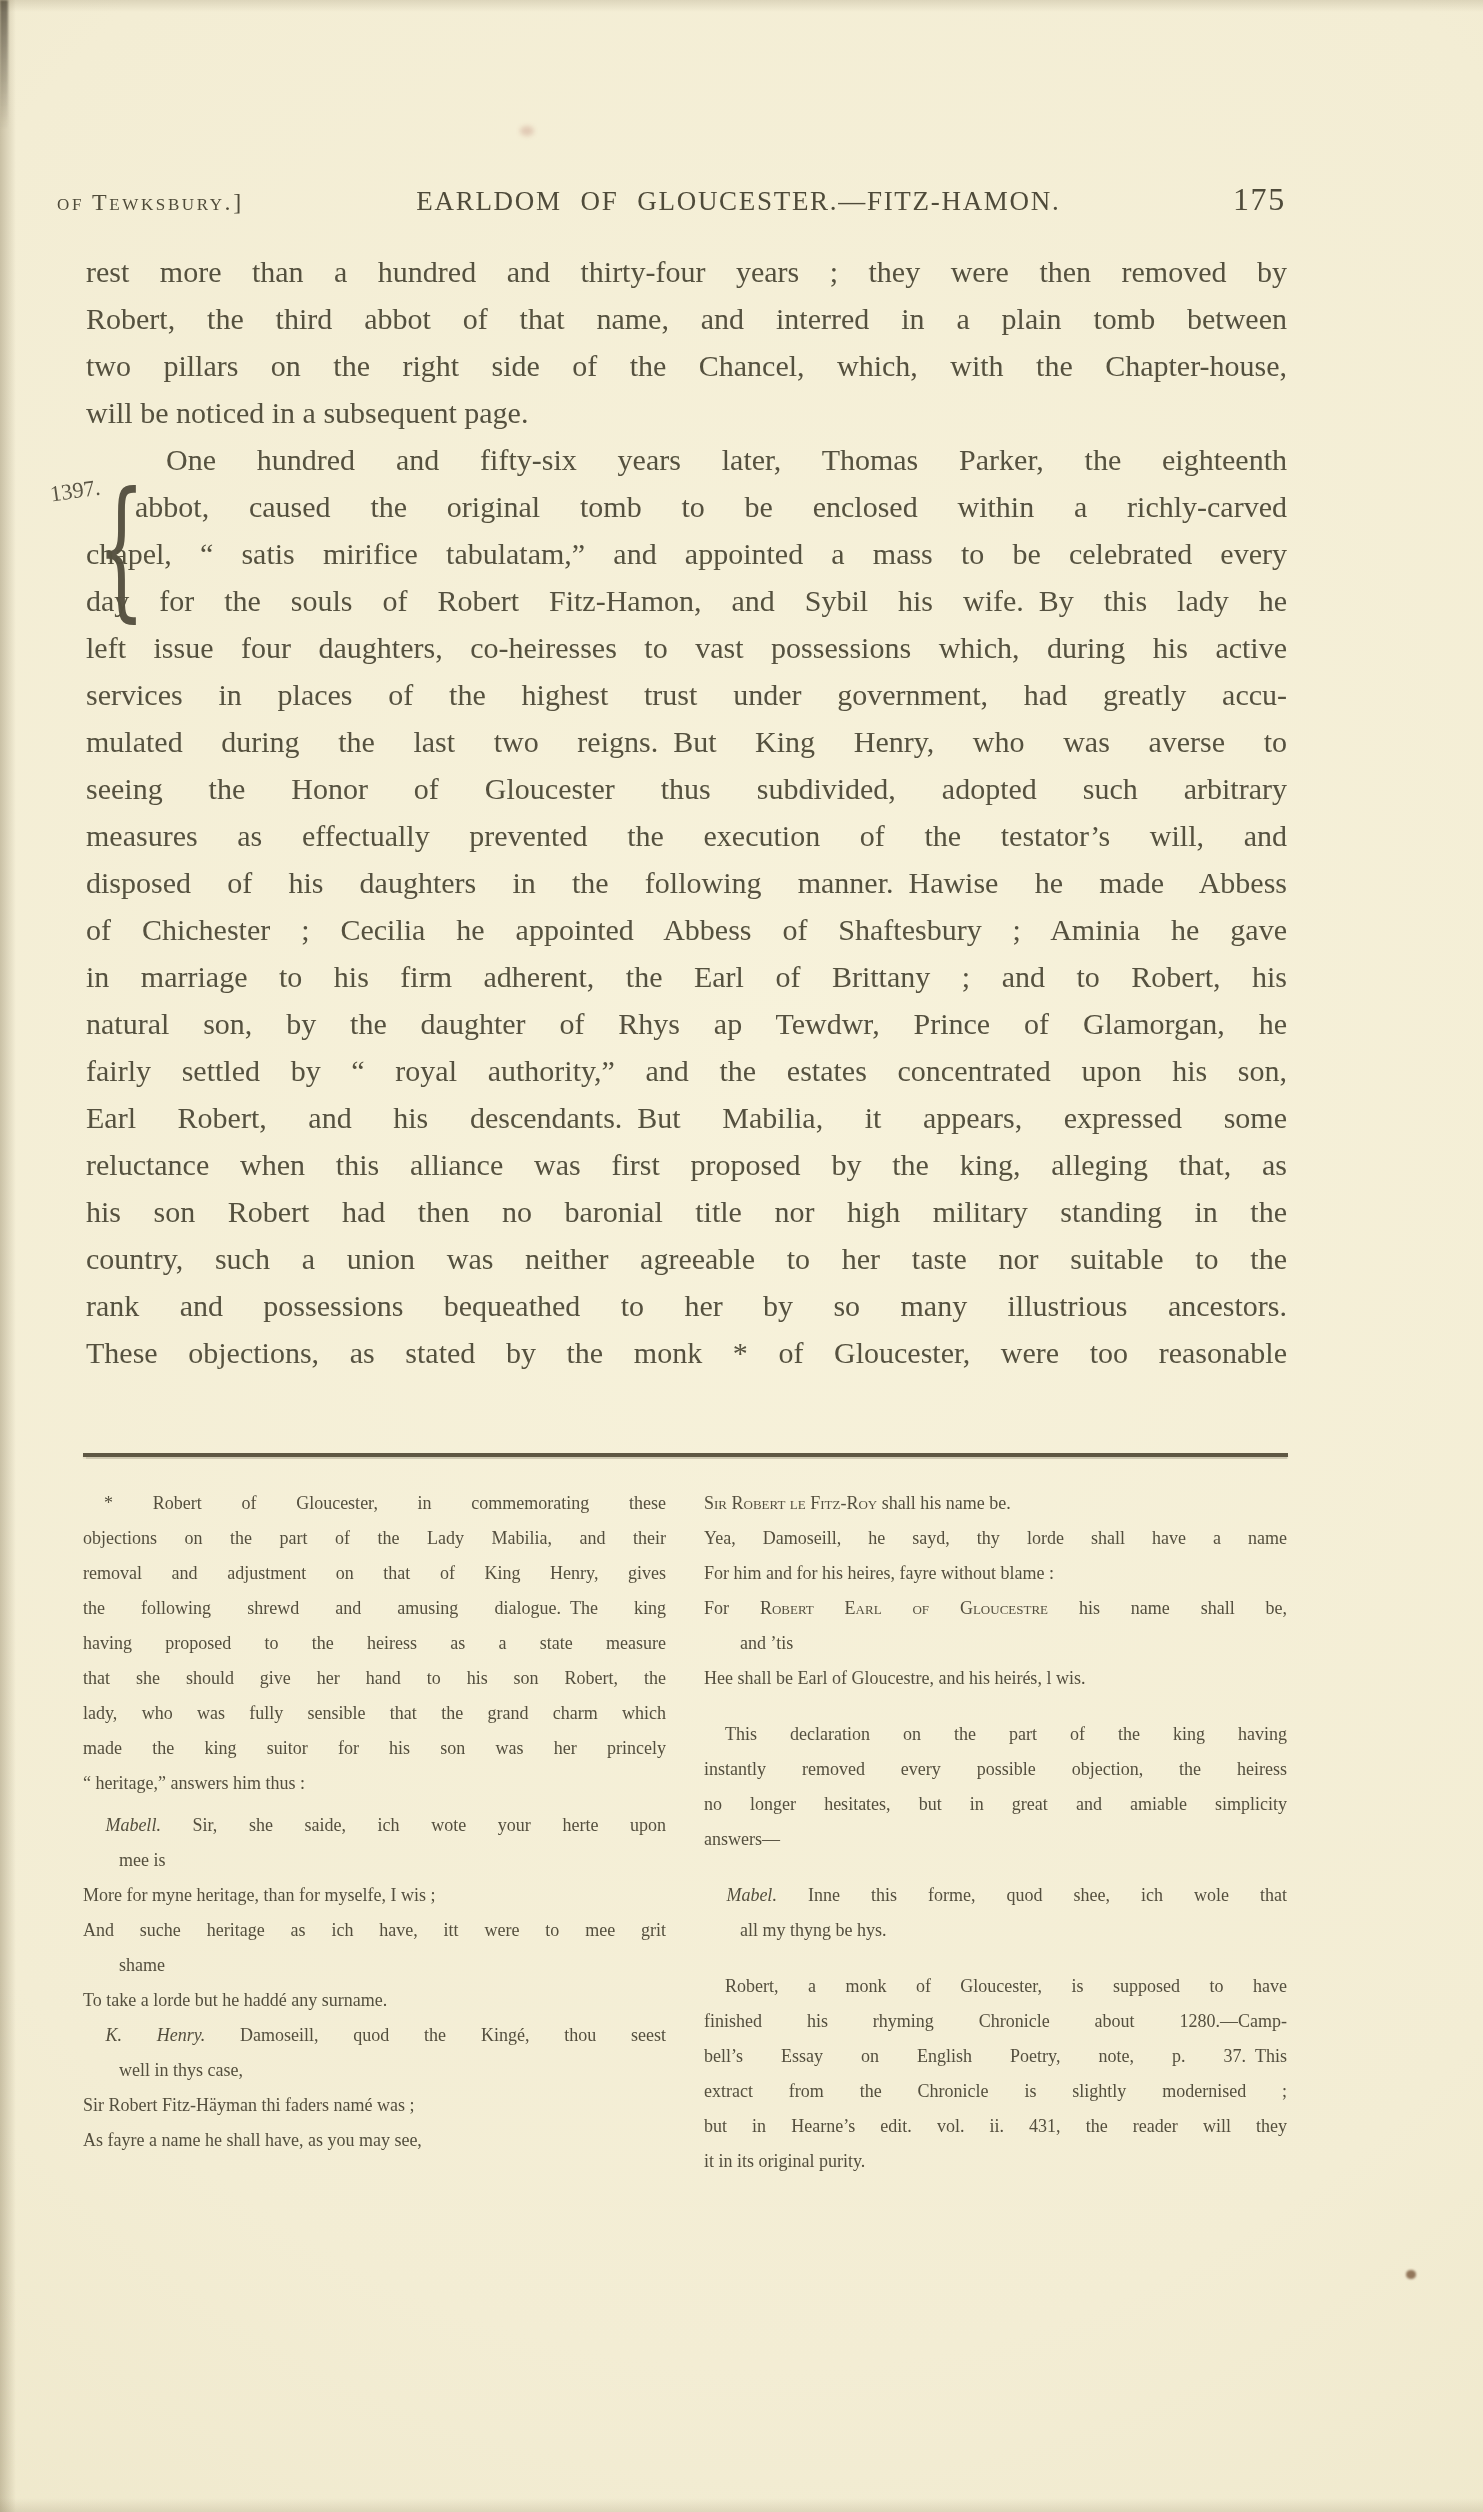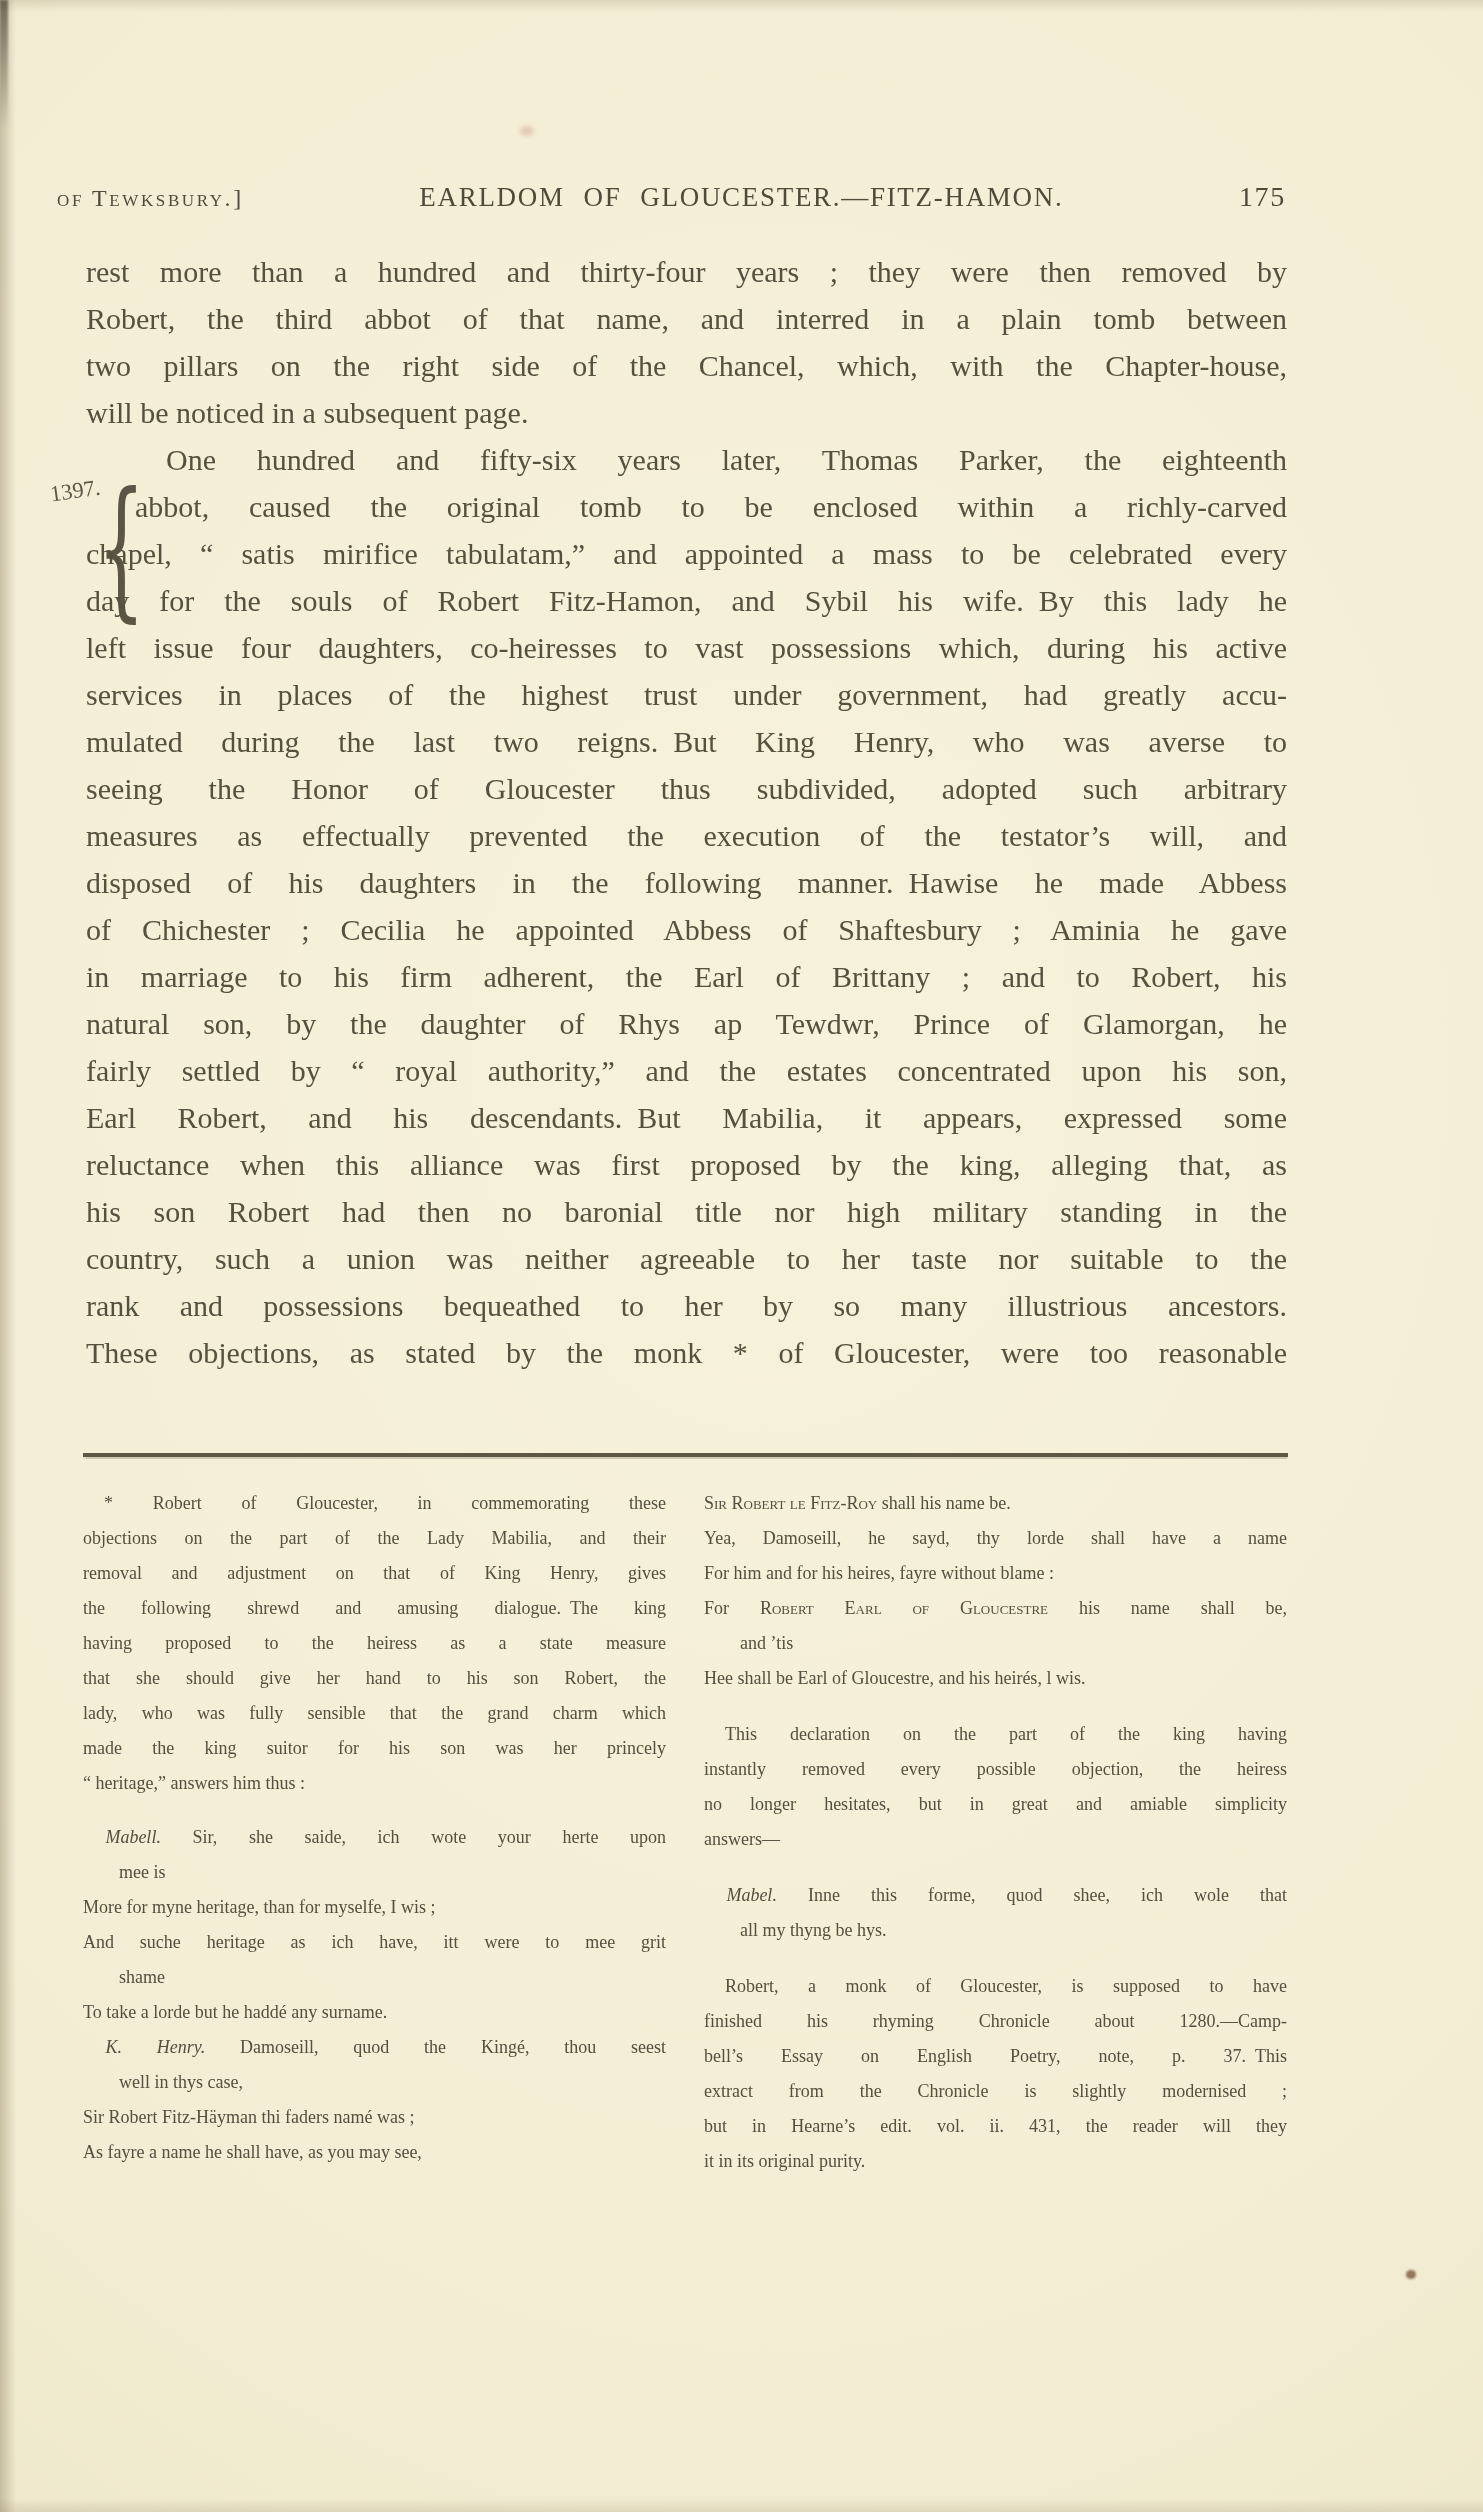--- a/index.html
+++ b/index.html
@@ -24,21 +24,21 @@
   .speck1{position:absolute;left:1406px;top:2270px;width:9.5px;height:8.6px;
     background:#7b5a3e;border-radius:50%;filter:blur(0.9px);opacity:.8;}
   .speck2{position:absolute;left:520px;top:126px;width:14px;height:9.5px;
     background:#c99c8b;border-radius:50%;filter:blur(2.6px);opacity:.45;}
 
   
   .header{position:absolute;left:57px;top:181px;width:1229px;
     display:flex;justify-content:space-between;align-items:baseline;color:#4f4b3a;gap:36px;}
   .h-left{font-variant:small-caps;font-size:24px;letter-spacing:2.6px;}
   .h-title{font-size:27px;letter-spacing:1.7px;word-spacing:10.4px;}
-  .h-num{font-size:28px;letter-spacing:1.7px;}
+  .h-num{font-size:32px;letter-spacing:1.7px;}
 
   
   .body-block{position:absolute;left:86px;top:248px;width:1201px;
     font-size:30px;line-height:47px;}
   .tl{height:47px;white-space:nowrap;}
   .tl.jst{white-space:normal;text-align:justify;text-align-last:justify;}
   .ind1{padding-left:80px;}
   .ind2{padding-left:49px;}
 
   
@@ -53,21 +53,21 @@
     background:#5e5743;box-shadow:0 1.7px 0.9px rgba(94,87,67,.25);}
   .fnotes{position:absolute;left:83px;top:1486px;width:1205px;
     display:flex;gap:38px;font-size:18px;line-height:35px;color:#544f3e;}
   .fncol{width:583px;}
   .fnotes .tl{height:35px;}
   .fi{text-indent:21px;}
   .vf{text-indent:22.4px;}
   .vc{padding-left:36px;}
   .speaker{font-style:italic;}
   .sc{font-variant:small-caps;}
-  .gap-sm{margin-top:19px;}
+  .gap-sm{margin-top:7px;}
   .gap-md{margin-top:21px;}
 </style>
 </head>
 <body>
 
 <div class="page">
 
   <div class="edge-left"></div>
   <div class="edge-top"></div>
   <div class="edge-bottom"></div>

